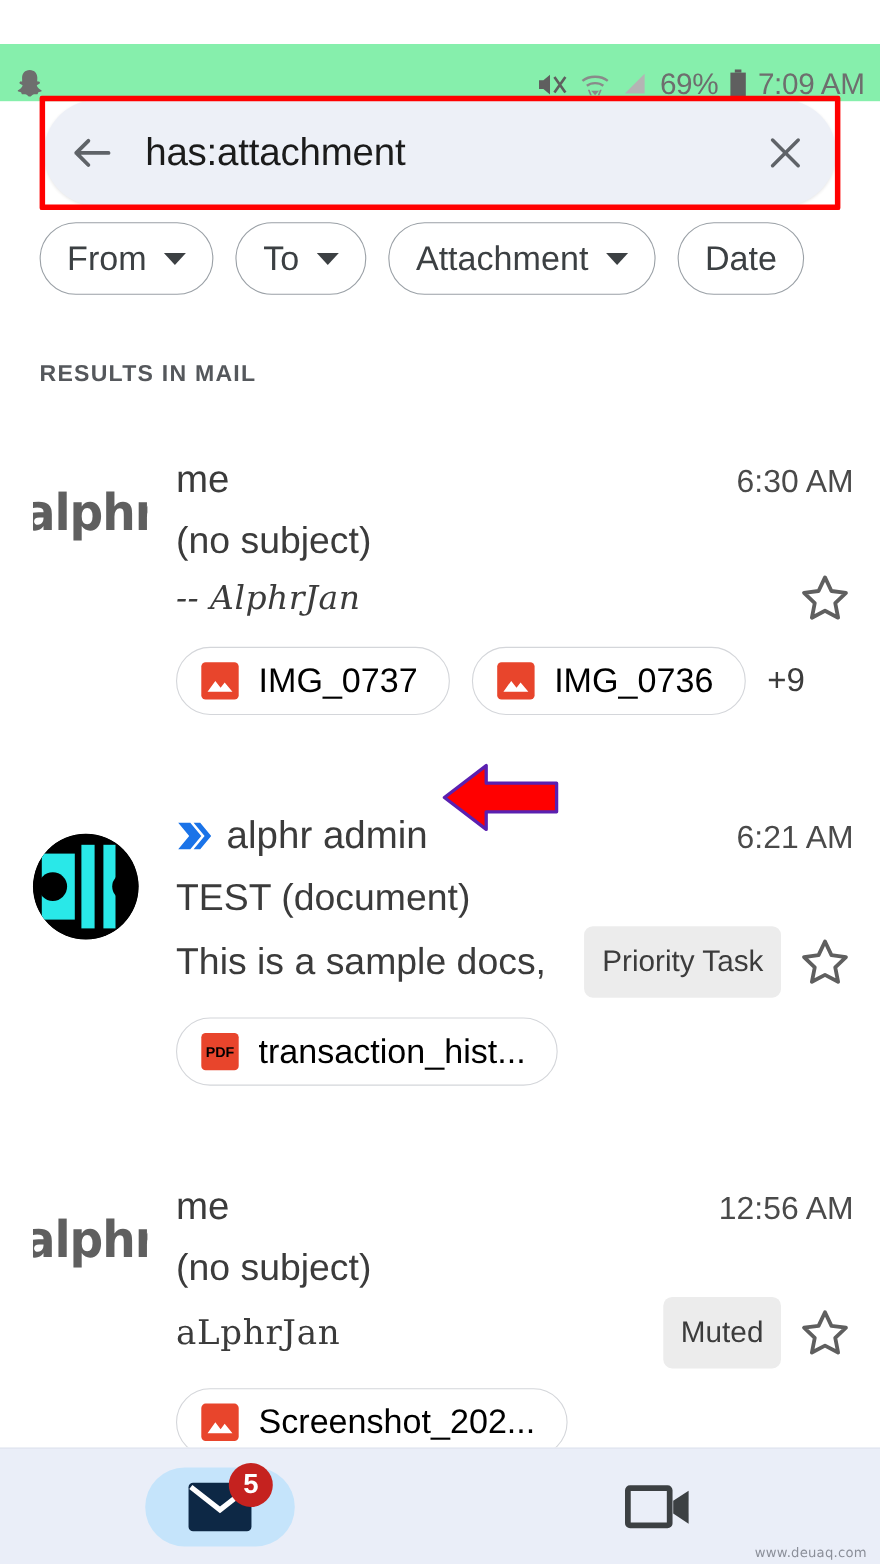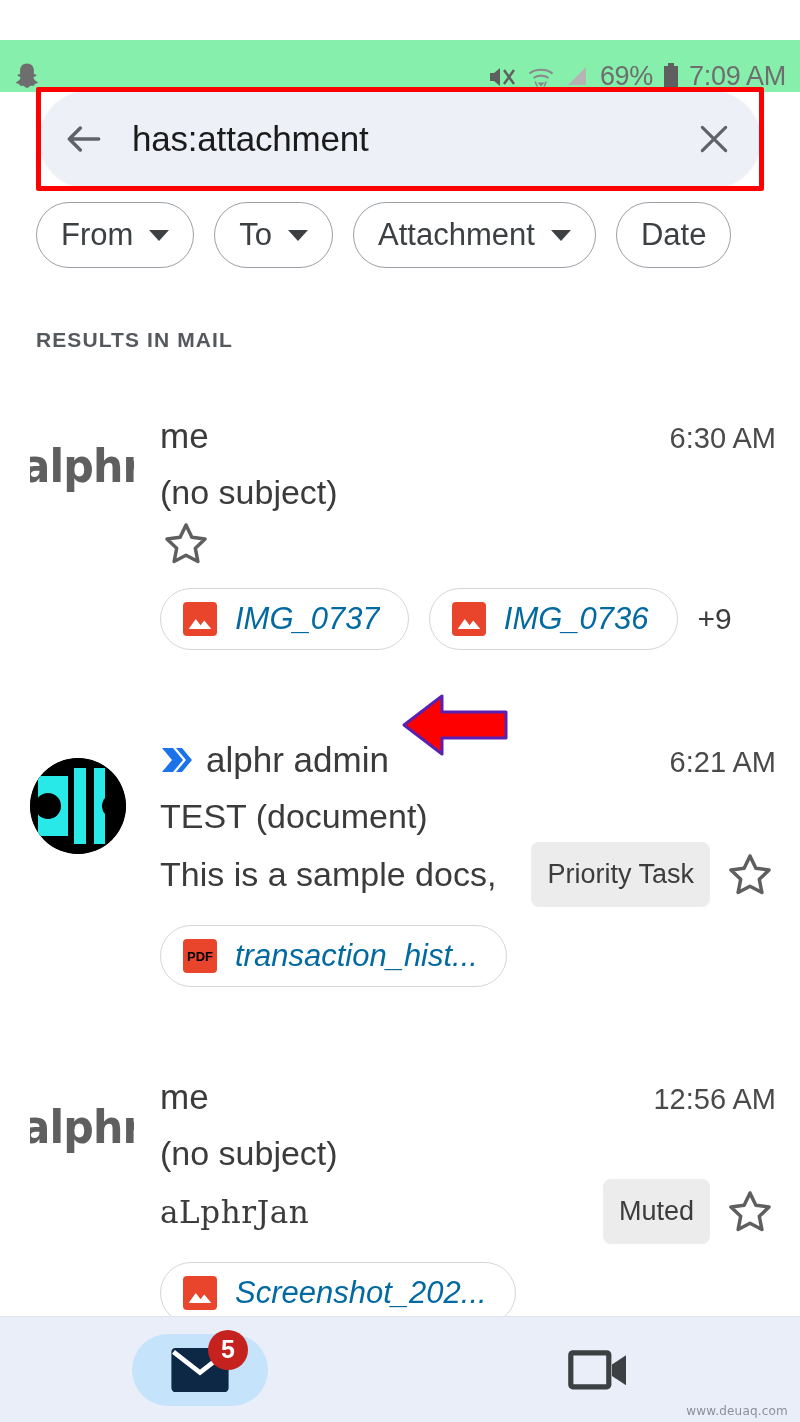--- a/index.html
+++ b/index.html
@@ -179,22 +179,22 @@
   .attach-row {
     display: flex; align-items: center; gap: 20px; margin-top: 18px;
   }
   .attach-chip {
     display: flex; align-items: center; gap: 18px;
     height: 62px; padding: 0 28px 0 22px;
     border: 1.5px solid #d4d6da; border-radius: 34px;
     background: #ffffff; flex: 0 0 auto; max-width: 360px;
   }
   .attach-name {
-    font-size: 31px; color: #0369a1;
-    white-space: nowrap; overflow: hidden; text-overflow: ellipsis; font-style: italic;
+    font-size: 31px; color: #000000;
+    white-space: nowrap; overflow: hidden; text-overflow: ellipsis;
   }
   .attach-icon-img {
     width: 34px; height: 34px; border-radius: 4px;
     background: #e8452c; flex: 0 0 auto;
     display: flex; align-items: flex-end; justify-content: center;
     overflow: hidden;
   }
   .attach-icon-pdf {
     width: 34px; height: 34px; border-radius: 4px;
     background: #e8452c; flex: 0 0 auto;
@@ -323,20 +323,21 @@
       </div>
       <div class="body-col">
         <div class="row-top">
           <div class="sender-line">
             <span class="sender">me</span>
           </div>
           <span class="timestamp">6:30 AM</span>
         </div>
         <div class="subject">(no subject)</div>
         <div class="snippet-row">
+          <span class="snippet script">-- AlphrJan</span>
           <svg class="star" viewBox="0 0 24 24">
             <path fill="none" stroke="#5f5f5f" stroke-width="1.6" stroke-linejoin="round" d="M12 3.2l2.7 5.7 6.1.8-4.5 4.3 1.2 6.1L12 17.2 6.5 20.1l1.2-6.1L3.2 9.7l6.1-.8z"></path>
           </svg>
         </div>
         <div class="attach-row">
           <div class="attach-chip">
             <span class="attach-icon-img">
               <svg width="34" height="34" viewBox="0 0 24 24">
                 <path fill="#ffffff" d="M4 19l5-7 3.4 4.4L15 13l5 6z"></path>
               </svg>

